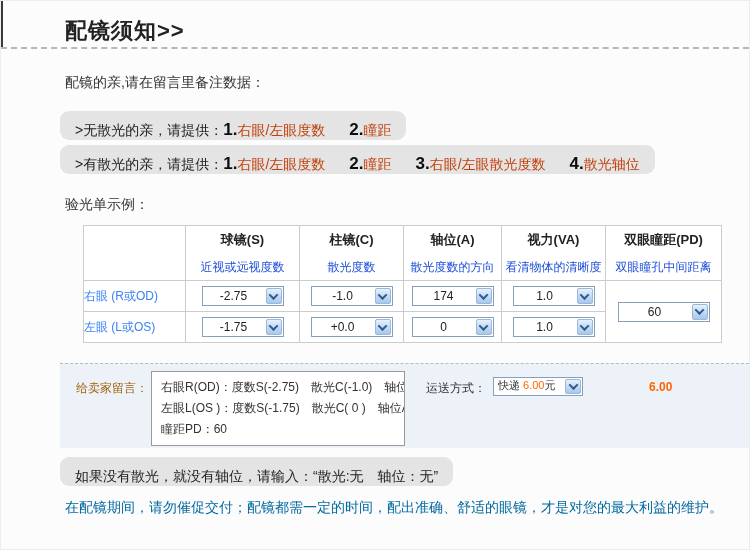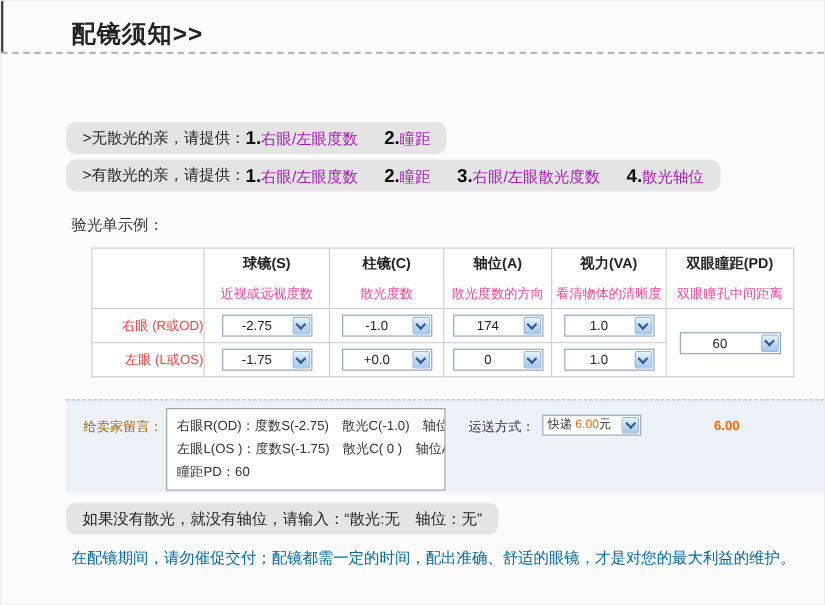--- a/index.html
+++ b/index.html
@@ -7,36 +7,36 @@
     position:relative; width:750px; height:550px; overflow:hidden;
     background:#fcfcfc; border:1px solid #ededed; box-sizing:border-box;
     font-family:"Liberation Sans","DejaVu Sans",sans-serif; color:#333;
   }
   .accent { position:absolute; left:0; top:0; width:2px; height:47px; background:#3a3a3a; }
   .title { position:absolute; left:20px; top:15px; font-size:22px; font-weight:600; color:#222; letter-spacing:1px;margin-left:44px; }
   .dash-rule { position:absolute; left:0; right:0; top:46px; border-top:2px dashed #b7b7b7; }
   .intro { position:absolute; left:64px; top:73px; font-size:14px; color:#333; }
   .bar {
     position:absolute; left:59px; height:29px; background:#e4e4e4; border-radius:9px;
-    display:flex; align-items:center; padding:0 15px; font-size:14px; color:#222; white-space:nowrap;
+    display:flex; align-items:flex-end; padding:0 15px; font-size:14px; color:#222; white-space:nowrap;
   }
   .bar .item ~ .item { margin-left:24px; }
   .bar .num { font-weight:bold; font-size:17px; color:#0d0d0d; }
-  .bar .itxt { font-size:14px; color:#a21caf; }
+  .bar .itxt { font-size:14px; color:#c2410c; }
   #bar-no-astig { top:110px; }
   #bar-astig { top:144px; }
   .caption { position:absolute; left:64px; top:195px; font-size:14px; color:#333; }
 
   table.rx { position:absolute; left:82px; top:224px; border-collapse:collapse; background:#fff; table-layout:fixed; }
   table.rx th, table.rx td { border:1px solid #ccc; padding:0; }
   table.rx thead th { height:54px; vertical-align:middle; }
   .th-title { font-size:13px; font-weight:bold; color:#222; line-height:19px; }
-  .th-sub { font-size:12px; font-weight:normal; color:#ec4899; line-height:17px;margin-top:10px; }
+  .th-sub { font-size:12px; font-weight:normal; color:#1d4ed8; line-height:17px;margin-top:10px; }
   table.rx td { height:30px; font-size:12px; }
-  td.rowlab { padding-left:10px; color:#ef4444; text-align:right; }
+  td.rowlab { padding-left:10px; color:#3b82f6; text-align:left; }
   td.cellc { text-align:center; }
 
   .sel {
     margin:0 auto; width:82px; height:20px; background:#fff;
     border:1px solid #85a0bc; display:flex; align-items:center; box-sizing:border-box; cursor:default;
   }
   .sel .v { flex:1; text-align:center; font-size:12px; color:#222; }
   .sel-btn {
     width:16px; align-self:stretch; margin:1px; border-radius:2px;
     background:linear-gradient(180deg,#e6f1fc 0%,#bdd7f2 60%,#a7c8ec 100%);
@@ -68,20 +68,21 @@
   .patience { position:absolute; left:64px; top:498px; font-size:14px; color:#0369a1; }
 </style>
 </head>
 <body>
 
 <div id="page">
   <div class="accent"></div>
   <div class="title">配镜须知&gt;&gt;</div>
   <div class="dash-rule"></div>
 
+  <div class="intro">配镜的亲,请在留言里备注数据：</div>
 
   <div class="bar" id="bar-no-astig">
     <span>&gt;无散光的亲，请提供：</span>
     <span class="item"><span class="num">1.</span><span class="itxt">右眼/左眼度数</span></span>
     <span class="item"><span class="num">2.</span><span class="itxt">瞳距</span></span>
   </div>
 
   <div class="bar" id="bar-astig">
     <span>&gt;有散光的亲，请提供：</span>
     <span class="item"><span class="num">1.</span><span class="itxt">右眼/左眼度数</span></span>

